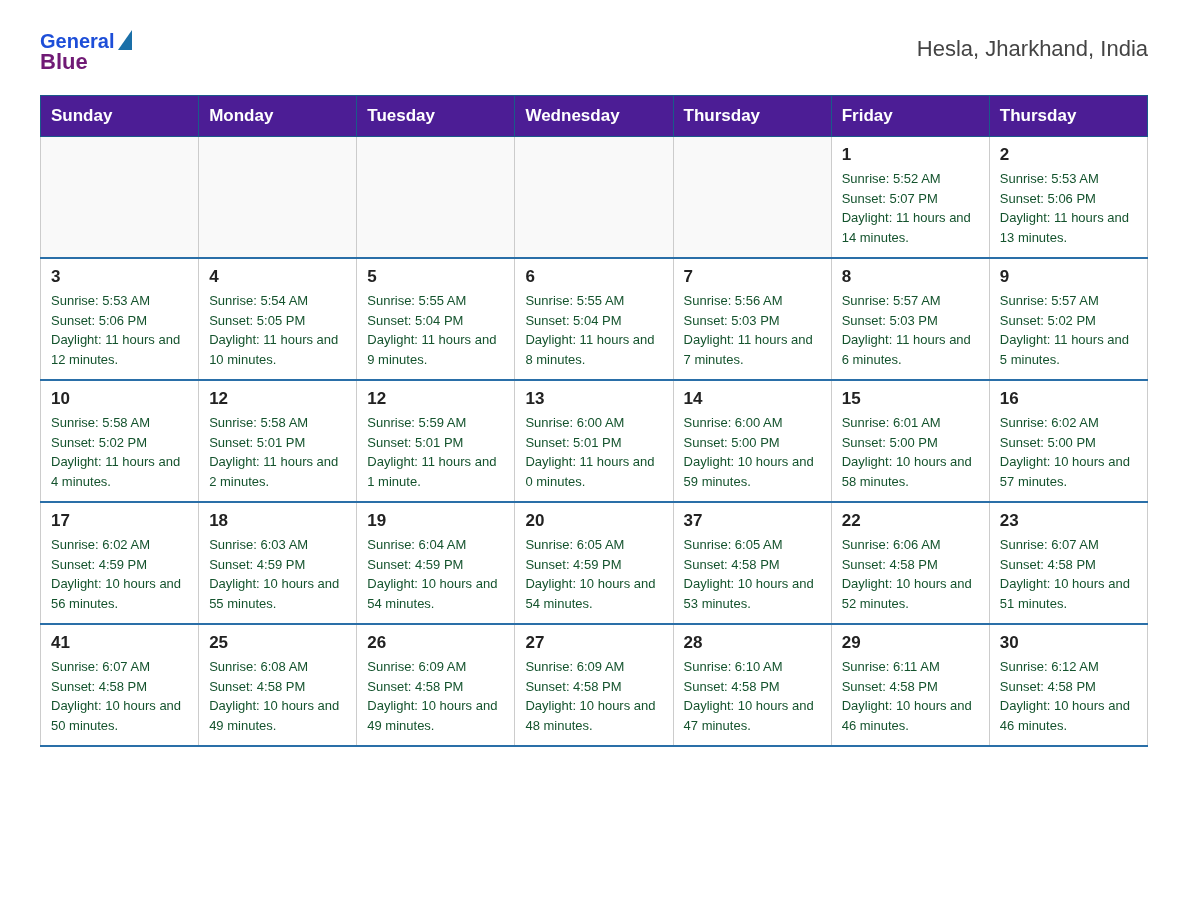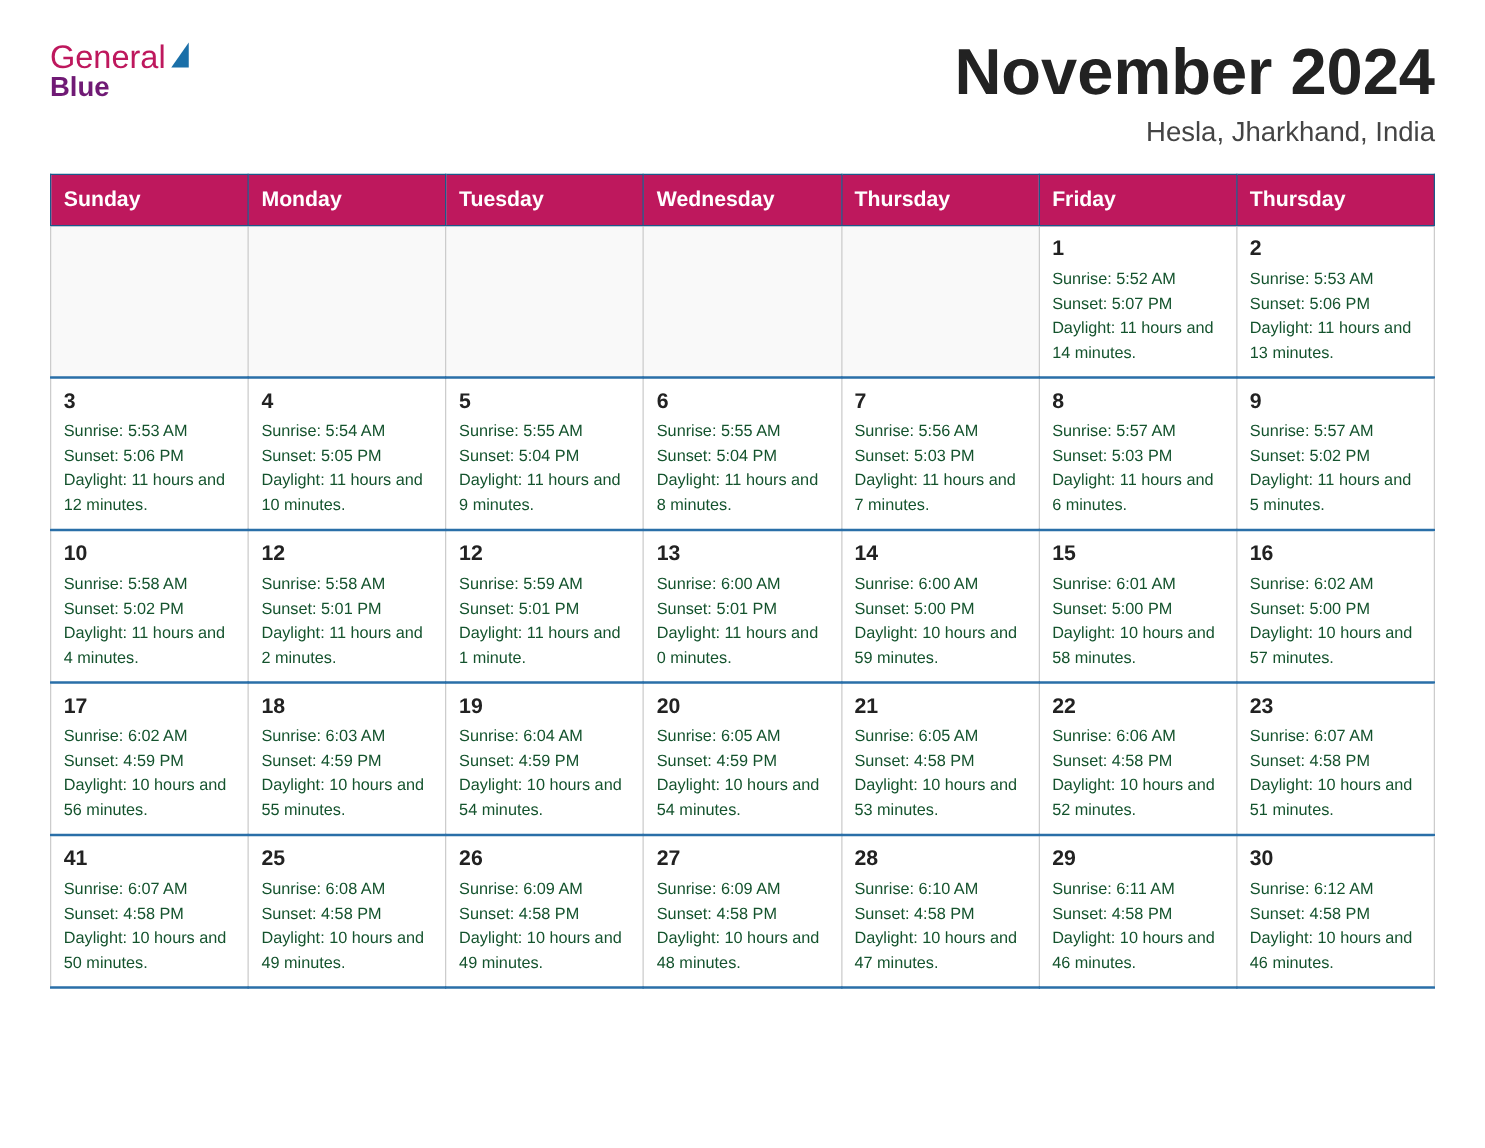--- a/index.html
+++ b/index.html
@@ -19,23 +19,23 @@
     .logo {
       display: flex;
       flex-direction: column;
       align-items: flex-start;
     }
     .logo-top {
       display: flex;
       align-items: center;
     }
     .logo-general {
-      font-size: 26px;
-      font-weight: normal;
-      color: #be185d;
+      font-size: 20px;
+      font-weight: bold;
+      color: #1d4ed8;
     }
     .logo-triangle {
       width: 0;
       height: 0;
       border-left: 14px solid transparent;
       border-bottom: 20px solid #1a6fa8;
       margin-left: 4px;
       margin-top: -4px;
     }
     .logo-line2 {
@@ -57,21 +57,21 @@
       font-size: 22px;
       color: #444;
       margin-top: 6px;
     }
     .calendar {
       width: 100%;
       border-collapse: collapse;
       border: 1px solid #999;
     }
     .calendar thead tr th {
-      background-color: #be185d;
+      background-color: #4c1d95;
       color: #fff;
       font-size: 17px;
       font-weight: bold;
       padding: 10px 10px;
       text-align: left;
       border: 1px solid #1a5a8a;
     }
     .calendar tbody tr {
       border-bottom: 2px solid #2a6fa8;
     }
@@ -103,21 +103,20 @@
 
 <div class="header-area">
   <div class="logo">
     <div class="logo-top">
       <span class="logo-general">General</span>
       <div class="logo-triangle"></div>
     </div>
     <span class="logo-line2">Blue</span>
   </div>
   <div class="title-area">
-    <div class="month-title">November 2024</div>
     <div class="location-title">Hesla, Jharkhand, India</div>
   </div>
 </div>
 
 <table class="calendar">
   <thead>
     <tr>
     <th>Sunday</th>
         <th>Monday</th>
         <th>Tuesday</th>
@@ -214,21 +213,21 @@
         </td>
         <td>
           <div class="day-number">19</div>
           <div class="day-info">Sunrise: 6:04 AM<br>Sunset: 4:59 PM<br>Daylight: 10 hours and 54 minutes.</div>
         </td>
         <td>
           <div class="day-number">20</div>
           <div class="day-info">Sunrise: 6:05 AM<br>Sunset: 4:59 PM<br>Daylight: 10 hours and 54 minutes.</div>
         </td>
         <td>
-          <div class="day-number">21</div>
+          <div class="day-number">37</div>
           <div class="day-info">Sunrise: 6:05 AM<br>Sunset: 4:58 PM<br>Daylight: 10 hours and 53 minutes.</div>
         </td>
         <td>
           <div class="day-number">22</div>
           <div class="day-info">Sunrise: 6:06 AM<br>Sunset: 4:58 PM<br>Daylight: 10 hours and 52 minutes.</div>
         </td>
         <td>
           <div class="day-number">23</div>
           <div class="day-info">Sunrise: 6:07 AM<br>Sunset: 4:58 PM<br>Daylight: 10 hours and 51 minutes.</div>
         </td>

